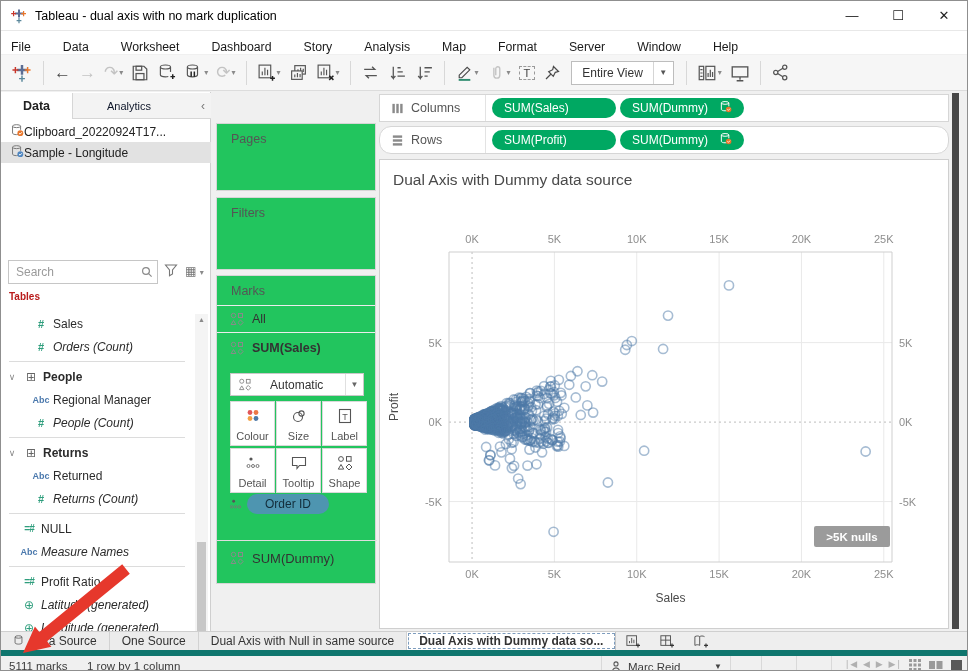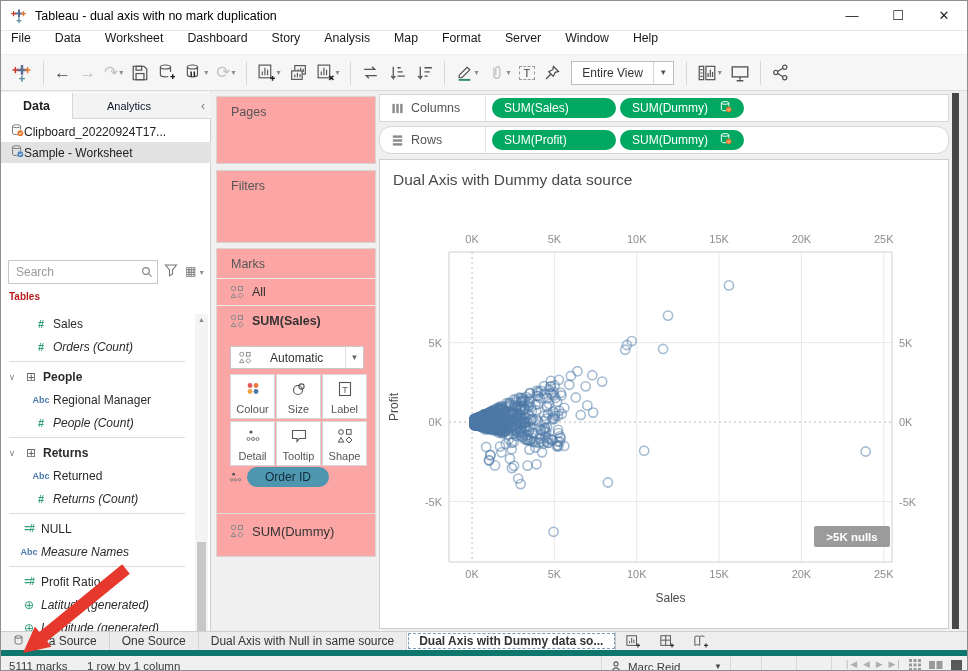--- a/index.html
+++ b/index.html
@@ -4,21 +4,21 @@
 <style>
 *{margin:0;padding:0;box-sizing:border-box;font-family:"Liberation Sans","DejaVu Sans",sans-serif;}
 html,body{background:#9a9a9a;}
 #win{position:relative;width:968px;height:671px;background:#f0f0f0;border:1px solid #8f8f8f;overflow:hidden;}
 .abs{position:absolute;}
 
 #titlebar{left:0;top:0;width:966px;height:30px;background:#fff;border-bottom:1px solid #e8e8e8;}
 #title-text{position:absolute;left:34px;top:8px;font-size:12.5px;color:#000;}
 .winctl{position:absolute;top:0;width:46px;height:30px;text-align:center;line-height:30px;font-size:13px;color:#222;cursor:default;}
 
-#menubar{left:0;top:30px;width:966px;height:24px;background:#fff;display:flex;align-items:flex-start;gap:4px;border-bottom:1px solid #f0f0f0;}
+#menubar{left:0;top:30px;width:966px;height:24px;background:#fff;display:flex;align-items:flex-end;gap:12px;border-bottom:1px solid #f0f0f0;}
 .mitem{padding:0 10px;font-size:12.3px;color:#1a1a1a;}
 
 #toolbar{left:0;top:54px;width:966px;height:36px;background:#f6f6f6;border-bottom:1px solid #dcdcdc;display:flex;align-items:center;}
 .tsep{width:1px;height:24px;background:#d8d8d8;margin:0 6px;}
 .tb{display:flex;align-items:center;gap:1px;padding:2px 4px;color:#4a4a4a;}
 .tb svg{display:block;}
 .tb.dis{color:#c3c3c3;}
 .caret{font-size:8px;color:#8a8a8a;}
 .uni{font-size:17px;line-height:18px;}
 #fit-box{display:flex;align-items:center;border:1px solid #bdbdbd;background:#fff;height:24px;margin:0 6px;}
@@ -51,21 +51,21 @@
 .flabel{white-space:nowrap;}
 .it{font-style:italic;}
 .bd{font-weight:bold;}
 .fsep{height:1px;background:#dcdcdc;margin:3px 8px 3px 8px;}
 #dp-scroll{position:absolute;right:2px;top:222px;width:13px;height:334px;background:#f4f4f4;}
 #dp-scroll .sarr{position:absolute;left:0;width:13px;height:12px;color:#8a8a8a;font-size:7px;text-align:center;line-height:12px;}
 #dp-thumb{position:absolute;left:2px;top:228px;width:9px;height:90px;background:#c7c7c7;}
 #params-area{position:absolute;left:0;top:556px;width:209px;height:76px;background:#fff;border-top:1px solid #d6d6d6;}
 #params-header{position:absolute;left:8px;top:6px;font-weight:bold;font-size:12.5px;color:#222;}
 
-.card{position:absolute;background:#fca5a5;border:1px solid #d6d6d6;}
+.card{position:absolute;background:#22c55e;border:1px solid #d6d6d6;margin-top:27px;}
 .card-title{font-size:12.5px;color:#555;padding:8px 0 0 14px;}
 .marks-row{display:flex;align-items:center;gap:8px;height:27px;padding-left:13px;font-size:12.5px;color:#333;border-top:1px solid #ececec;}
 .shapes-glyph{flex:0 0 14px;}
 #automatic-box{position:absolute;left:13px;top:97px;width:134px;height:23px;border:1px solid #c9c9c9;display:flex;align-items:center;gap:18px;padding-left:7px;font-size:12px;color:#333;background:#fff;}
 #automatic-box .ac{margin-left:auto;width:18px;text-align:center;font-size:8px;color:#666;border-left:1px solid #e0e0e0;height:21px;line-height:21px;}
 .mbtn{position:absolute;width:45px;height:45px;border:1px solid #d9d9d9;background:#fff;text-align:center;}
 .mbtn .mlabel{position:absolute;bottom:3px;width:100%;font-size:11px;color:#555;}
 .mbtn svg{margin-top:6px;}
 #orderid-row{position:absolute;left:12px;top:218px;display:flex;align-items:center;gap:5px;}
 #orderid-pill{background:#4e95b0;color:#122d3a;font-size:12px;padding:3px 18px;border-radius:10px;white-space:nowrap;}
@@ -290,21 +290,21 @@
           <span>Clipboard_20220924T17...</span>
         </div>
         <div class="srow sel" style="top: 50px;">
           <span><svg width="14" height="14" viewBox="0 0 16 16">
               <ellipse cx="7.5" cy="3.6" rx="4.6" ry="1.7" fill="none" stroke="#777" stroke-width="1.1"></ellipse>
               <path d="M2.9 3.6v8c0 .9 2 1.7 4.6 1.7 1 0 1.8-.1 2.5-.3" fill="none" stroke="#777" stroke-width="1.1"></path>
               <path d="M12.1 3.6v4.2" fill="none" stroke="#777" stroke-width="1.1"></path>
               <circle cx="11.8" cy="11.6" r="3.3" fill="#4f86c0"></circle>
               <path d="M10.3 11.6l1.2 1.2 2-2.2" stroke="#fff" stroke-width="1.1" fill="none"></path>
             </svg></span>
-          <span>Sample - Worksheet</span>
+          <span>Sample - Longitude</span>
         </div>
       </div>
     <div id="searchrow">
       <input id="search-input" placeholder="Search" style="">
       <span id="search-mag"><svg width="12" height="12" viewBox="0 0 12 12" fill="none" stroke="#8a8a8a" stroke-width="1.2">
             <circle cx="5" cy="5" r="3.4"></circle>
             <path d="M7.6 7.6l3 3"></path>
           </svg></span>
       <span id="dp-funnel"><svg width="14" height="14" viewBox="0 0 14 14" fill="none" stroke="#777" stroke-width="1.1">
             <path d="M1.5 2h11L8.5 7v4l-3 1.8V7z"></path>

